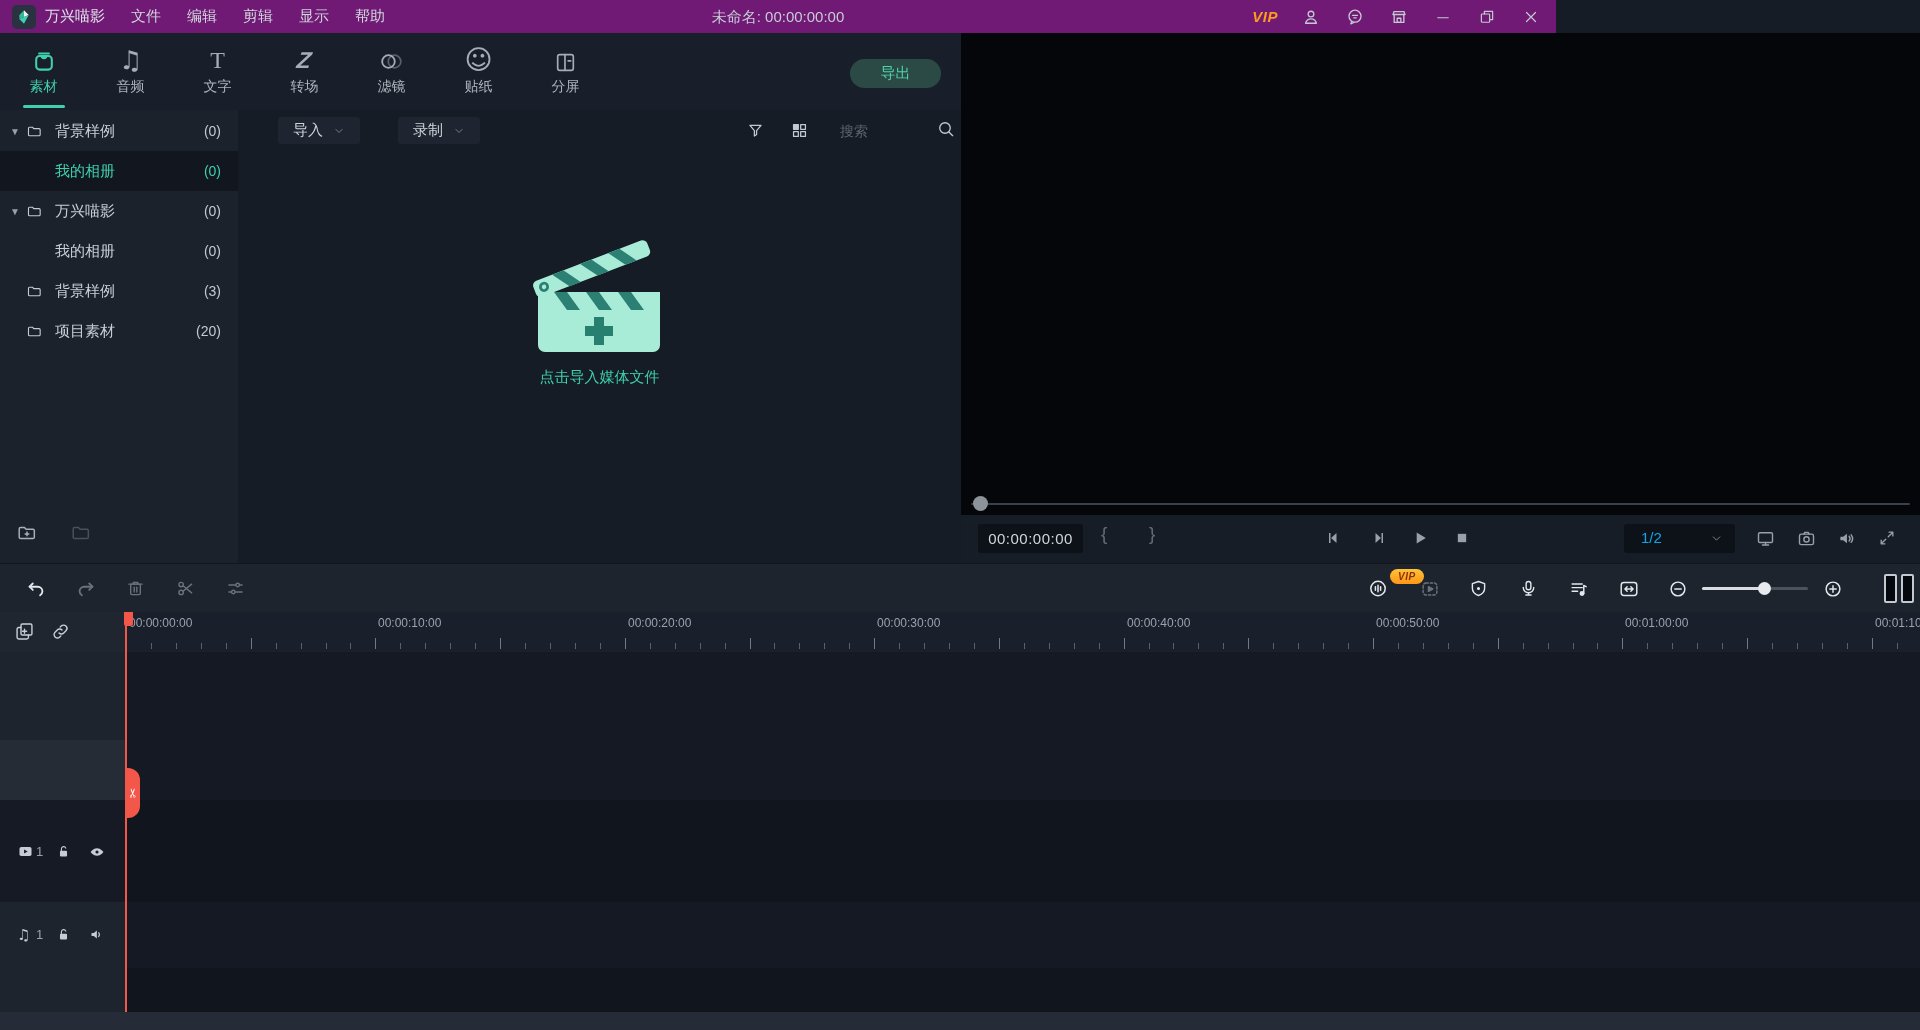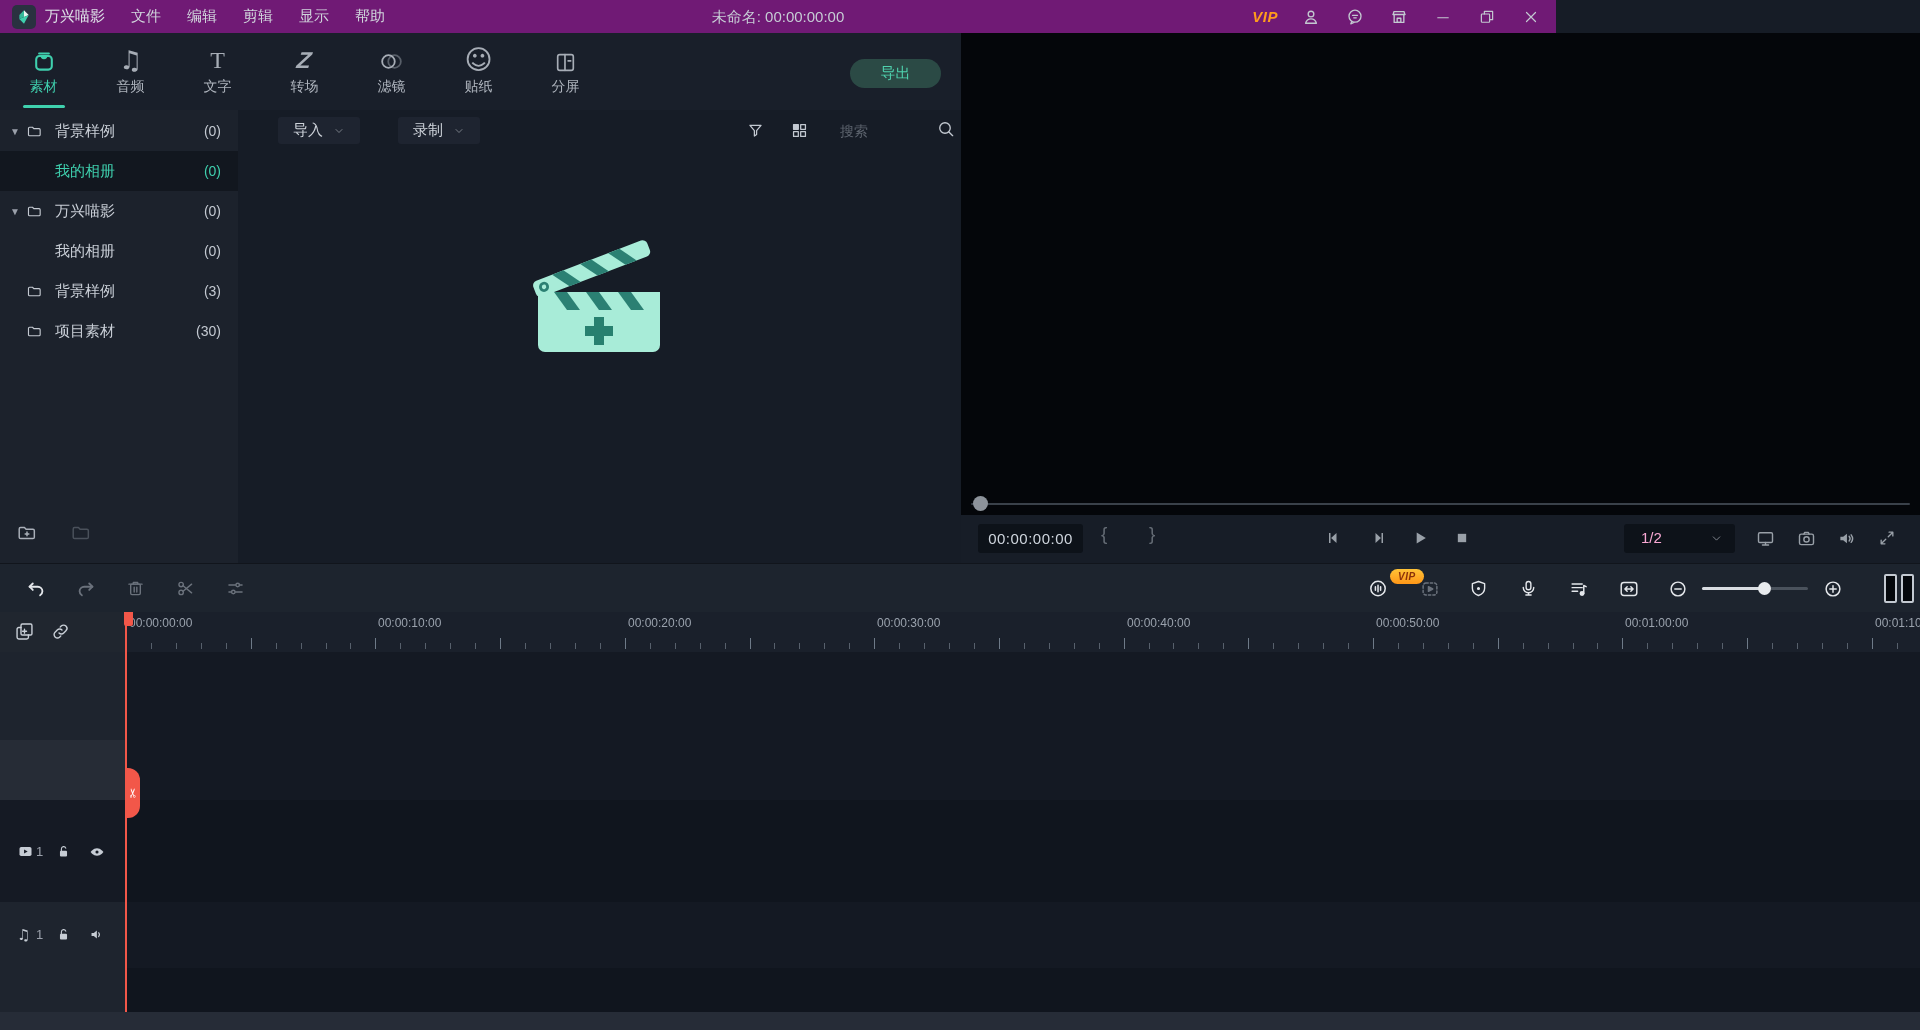--- a/index.html
+++ b/index.html
@@ -60,21 +60,21 @@
   .preview-zone{position:absolute;left:961px;top:0;width:959px;height:530px;background:#171d27;}
   .video-area{position:absolute;left:0;top:0;width:959px;height:482px;background:#04060a;}
   .scrub-track{position:absolute;left:10px;right:10px;top:470px;height:2px;background:#3a414a;border-radius:1px;}
   .scrub-handle{position:absolute;left:12px;top:463px;width:15px;height:15px;border-radius:50%;background:#8d939b;cursor:pointer;}
   .pv-controls{position:absolute;left:0;top:482px;width:959px;height:48px;background:#171d27;}
   .timecode{position:absolute;left:17px;top:9px;width:105px;height:29px;background:#0d1219;border-radius:3px;
       display:flex;align-items:center;justify-content:center;font-size:15px;color:#cfd5dd;letter-spacing:.5px;}
   .brace{position:absolute;top:8px;font-size:19px;color:#646b74;cursor:pointer;}
   .pvi{position:absolute;top:11px;width:24px;height:24px;color:#99a0a8;display:flex;align-items:center;justify-content:center;cursor:pointer;}
   .scale-box{position:absolute;left:663px;top:9px;width:111px;height:29px;background:#0d1219;border-radius:3px;cursor:pointer;}
-  .scale-box .val{position:absolute;left:17px;top:5px;font-size:15px;color:#f9a8d4;}
+  .scale-box .val{position:absolute;left:17px;top:5px;font-size:15px;color:#0ea5e9;}
   .scale-box .chev{position:absolute;right:12px;top:7px;}
 
   
   .toolbar{position:absolute;left:0;top:563px;width:1920px;height:49px;background:#1d242e;border-top:1px solid #11151c;}
   .tli{position:absolute;top:12px;width:25px;height:25px;display:flex;align-items:center;justify-content:center;cursor:pointer;}
   .dim{color:#6b727c;}
   .lit{color:#e4e7eb;}
   .vip-badge{position:absolute;left:1390px;top:5px;background:linear-gradient(180deg,#ffc337,#ff9718);color:#8a3109;
       font-size:10px;font-weight:bold;font-style:italic;padding:2px 8px;border-radius:9px;letter-spacing:.5px;}
   .zoom-slider{position:absolute;left:1702px;top:23px;width:106px;height:3px;background:#4a525c;border-radius:2px;cursor:pointer;}
@@ -273,21 +273,21 @@
                 <span class="lab">背景样例</span>
                 <span class="cnt">(3)</span>
               </div>
               <div class="side-row" style="top: 201px;">
                 <span class="f-ic">
                   <svg class="s" width="17" height="17" viewBox="0 0 24 24">
                     <path d="M3.5 7.5a1.5 1.5 0 0 1 1.5-1.5h4.2L11 8h7.5A1.5 1.5 0 0 1 20 9.5v7a1.5 1.5 0 0 1-1.5 1.5H5a1.5 1.5 0 0 1-1.5-1.5z"></path>
                   </svg>
                 </span>
                 <span class="lab">项目素材</span>
-                <span class="cnt">(30)</span>
+                <span class="cnt">(20)</span>
               </div>
             </div>
           <div class="side-bottom">
             <span style="position:absolute;left:16px;top:0;color:#aab0b9;">
               <svg class="s" width="22" height="22" viewBox="0 0 24 24">
                   <path d="M3.5 7.5a1.5 1.5 0 0 1 1.5-1.5h4.2L11 8h7.5A1.5 1.5 0 0 1 20 9.5v7a1.5 1.5 0 0 1-1.5 1.5H5a1.5 1.5 0 0 1-1.5-1.5z"></path>
                   <path d="M12 11v4M10 13h4"></path>
                 </svg>
             </span>
             <span style="position:absolute;left:70px;top:0;color:#4a515b;">
@@ -345,20 +345,21 @@
                 <circle cx="22" cy="46.5" r="5" fill="#2b8073"></circle>
                   <circle cx="22" cy="46.5" r="2.2" fill="#a8ecd8"></circle>
               </g>
               <rect x="14" y="52" width="122" height="60" rx="7" fill="#a8ecd8"></rect>
               <path d="M14 52h122v18H14z" fill="#a8ecd8"></path>
               <path d="M30 52l13 18h13L43 52z" fill="#2b8073"></path>
               <path d="M62 52l13 18h13L75 52z" fill="#2b8073"></path>
               <path d="M94 52l13 18h13L107 52z" fill="#2b8073"></path>
               <path d="M70 77h10v9h9v10h-9v9H70v-9h-9V86h9z" fill="#27806f"></path>
             </svg>
+            <div class="cap">点击导入媒体文件</div>
           </div>
         </div>
       </div>
     </div>
 
     <div class="preview-zone">
       <div class="video-area">
         <div class="scrub-track"></div>
         <div class="scrub-handle"></div>
       </div>

